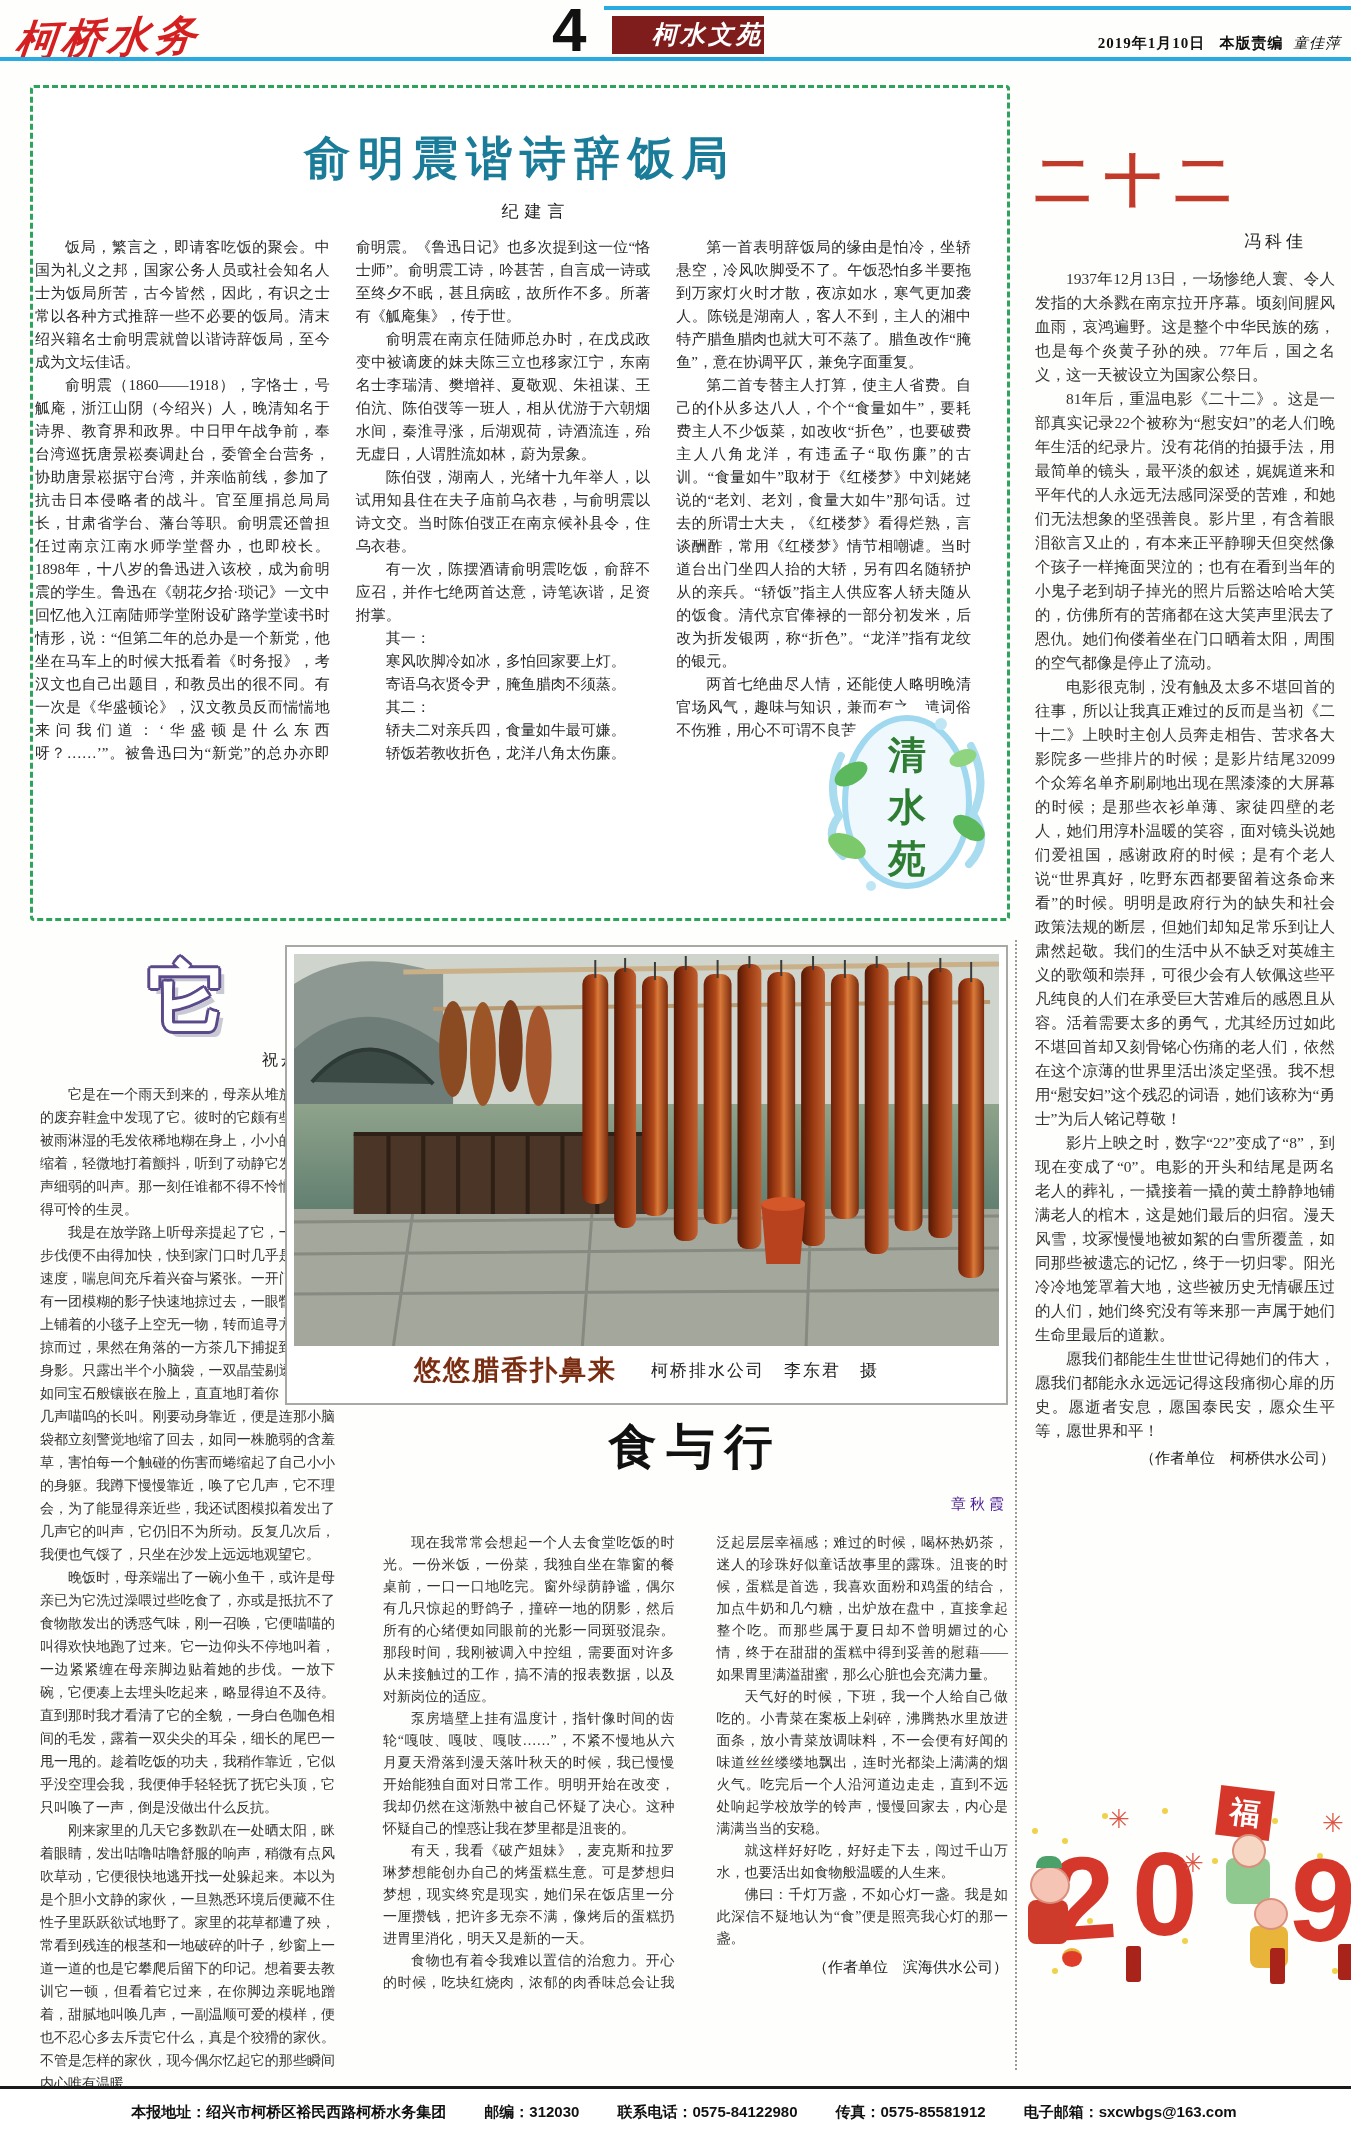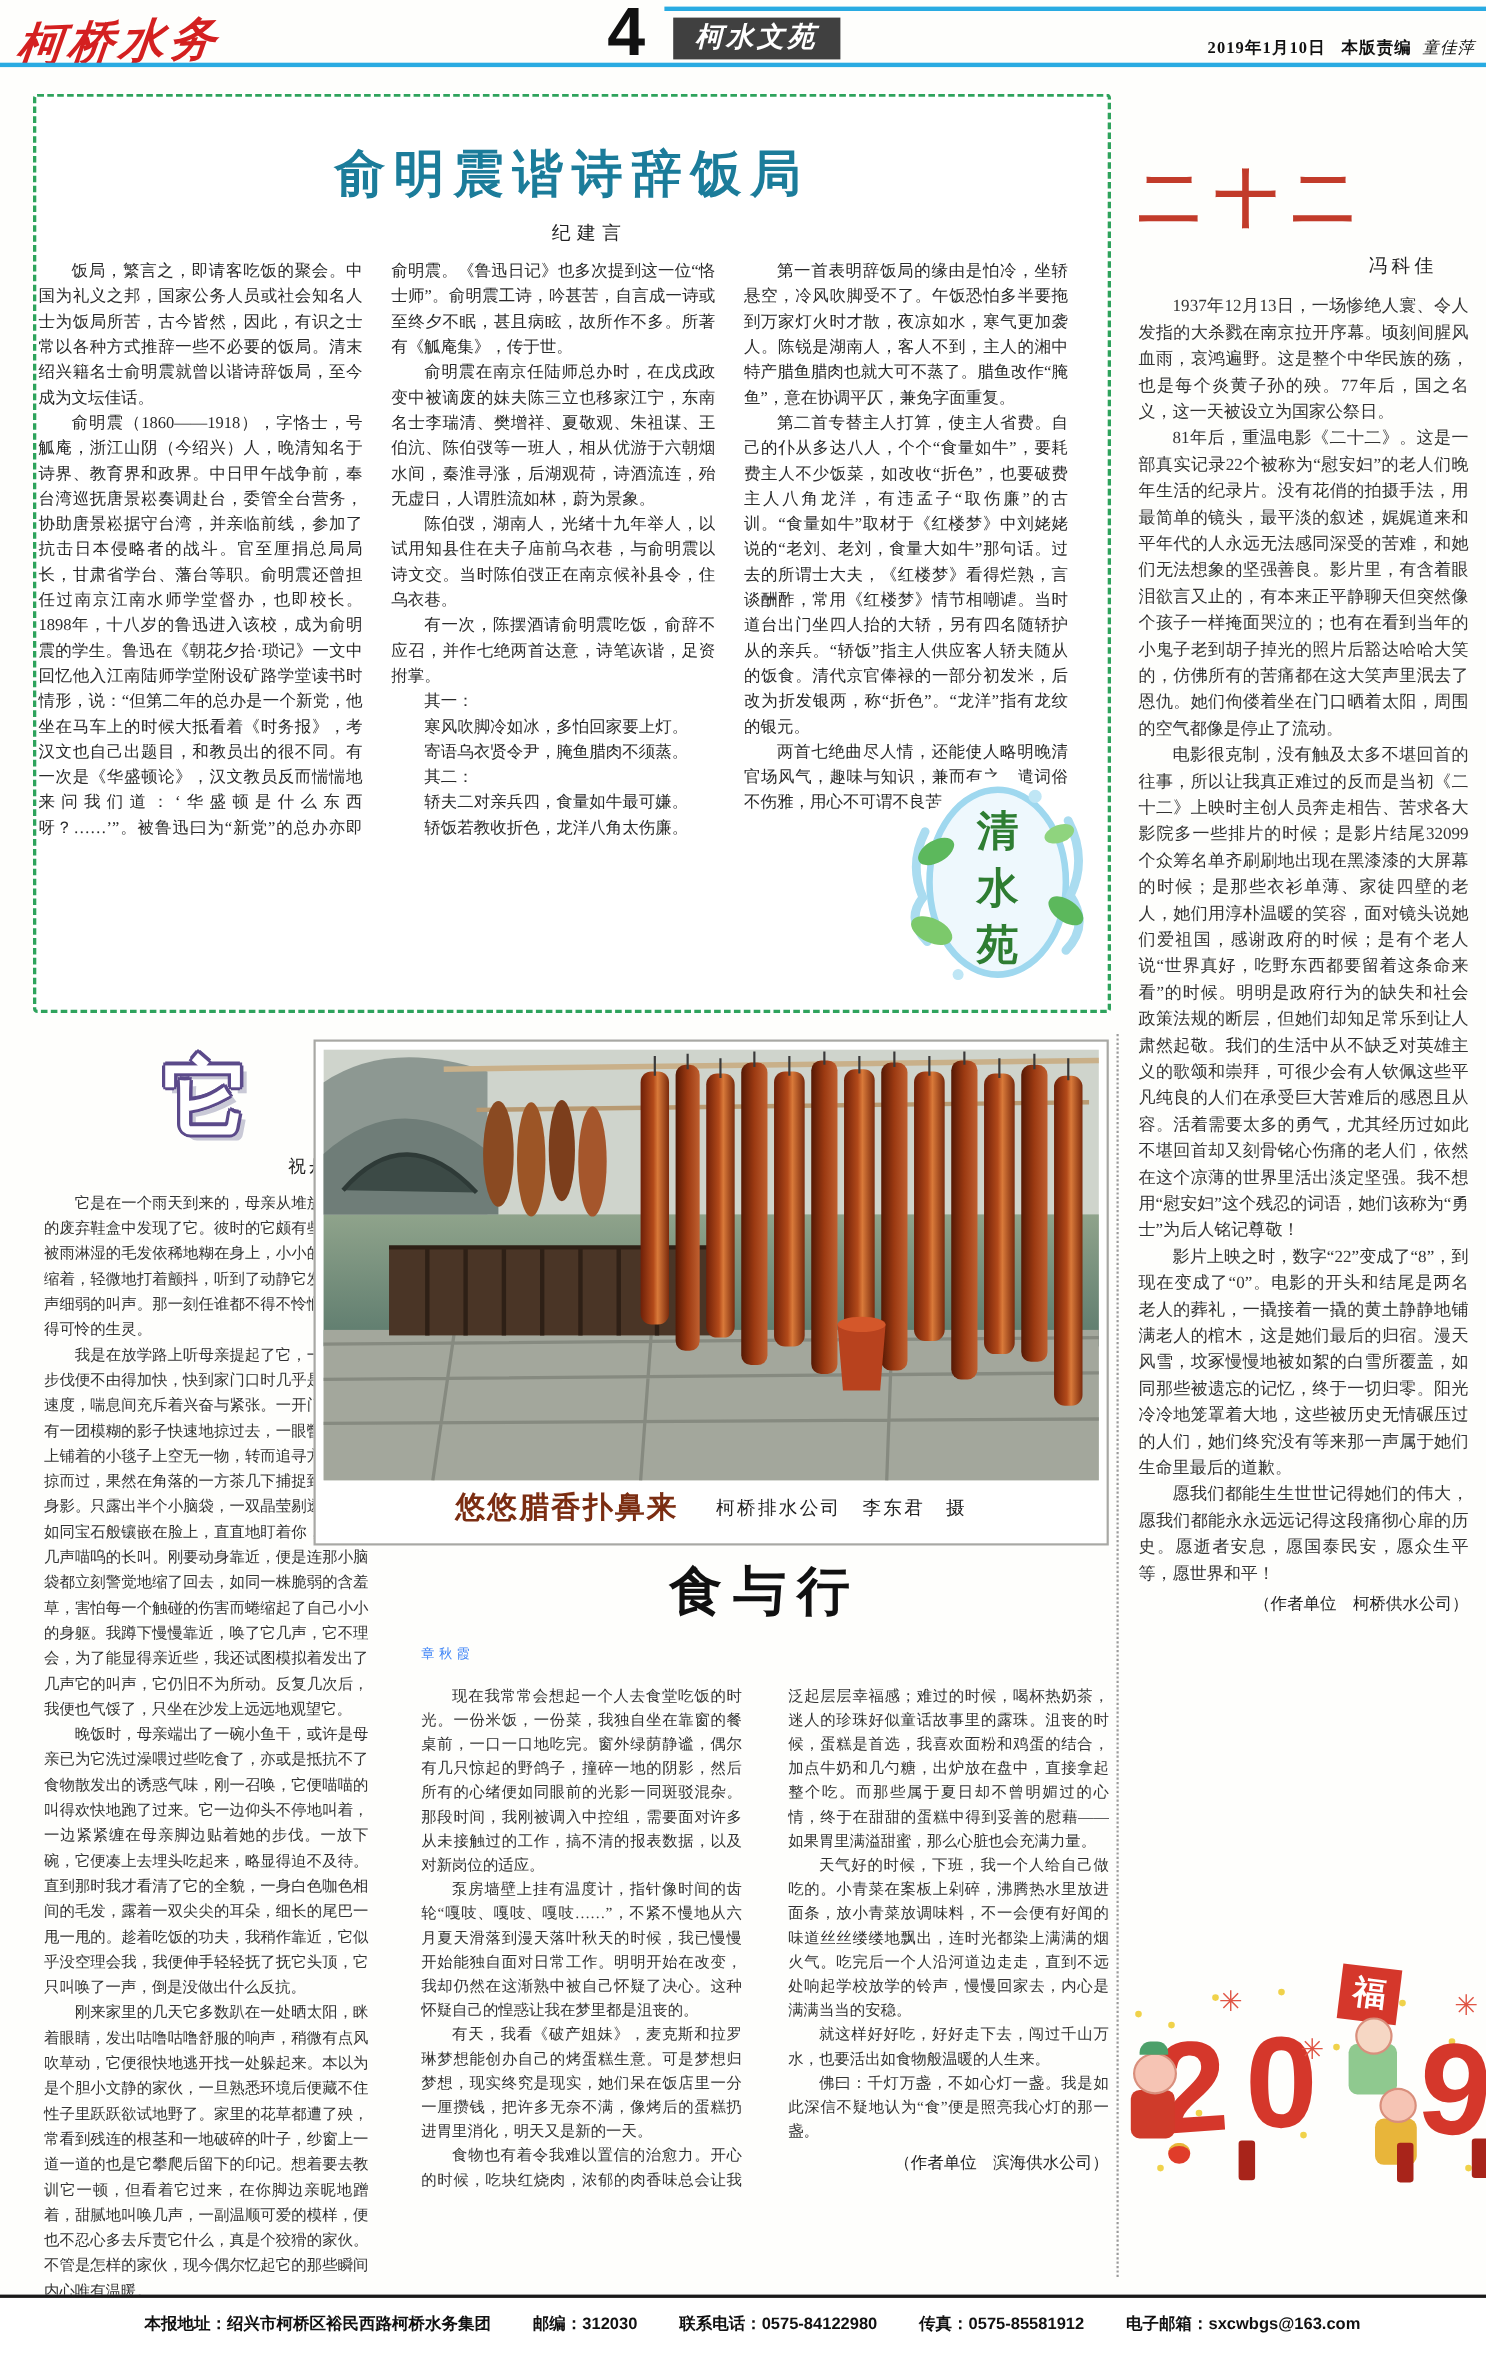--- a/index.html
+++ b/index.html
@@ -6,21 +6,21 @@
   body{background:#e8e8e4;font-family:"Liberation Serif",serif;}
   .page{position:relative;width:1351px;height:2139px;margin:0 auto;background:#fefefc;overflow:hidden;}
   .abs{position:absolute;}
   p{margin:0;text-indent:2em;text-align:justify;}
 
   
   .masthead{left:16px;top:10px;font-size:42px;font-weight:bold;font-style:italic;color:#d42020;transform:skewX(-8deg) rotate(-2deg);letter-spacing:4px;font-family:"Liberation Serif",serif;}
   .topline-right{left:604px;top:6px;width:747px;height:4px;background:#29abe2;}
   .header-rule{left:0;top:57px;width:1351px;height:4px;background:#29abe2;}
   .page-num{left:552px;top:-6px;font-size:62px;font-weight:900;color:#111;font-family:"Liberation Sans",sans-serif;}
-  .section-badge{left:612px;top:16px;width:152px;height:38px;background:#404040;color:#fff;font-size:25px;font-weight:bold;font-style:italic;text-align:center;line-height:38px;letter-spacing:3px;font-family:"Liberation Serif",serif;}
+  .section-badge{left:612px;top:16px;width:152px;height:38px;background:#7f1d1d;color:#fff;font-size:25px;font-weight:bold;font-style:italic;text-align:right;line-height:38px;letter-spacing:3px;font-family:"Liberation Serif",serif;}
   .date-line{right:10px;top:34px;font-size:15px;font-weight:bold;color:#111;letter-spacing:1px;}
   .date-line .ed{font-style:italic;font-weight:normal;}
 
   
   .green-box{left:30px;top:85px;width:974px;height:830px;border:3px dashed #2ea35c;border-radius:4px;background:#fff;}
   .main-title{left:0;top:40px;width:100%;text-align:center;font-size:46px;font-weight:bold;color:#1b7c9a;letter-spacing:8px;font-family:"Liberation Serif",serif;}
   .main-author{left:0;top:112px;width:100%;text-align:center;font-size:17px;color:#222;letter-spacing:6px;padding-left:16px;}
   .main-cols{left:2px;top:148px;width:936px;height:656px;column-count:3;column-gap:26px;font-size:15px;line-height:23px;color:#2a2a2a;}
   .main-cols p{margin-bottom:0;}
   .seal{left:788px;top:608px;width:172px;height:212px;}
@@ -42,21 +42,21 @@
 
   
   .photo-frame{left:285px;top:945px;width:723px;height:460px;background:#fff;border:2px solid #a8a8a4;box-sizing:border-box;padding:7px;text-align:right;}
   .photo-img{width:100%;height:392px;display:block;}
   .photo-caption{height:48px;display:flex;align-items:center;justify-content:center;gap:34px;}
   .cap-title{font-size:27px;font-weight:900;color:#7b2d12;font-family:"Liberation Sans",sans-serif;letter-spacing:2px;}
   .cap-credit{font-size:17px;color:#222;letter-spacing:2px;}
 
   
   .food-title{left:383px;top:1415px;width:625px;text-align:center;font-size:48px;font-weight:900;color:#111;letter-spacing:10px;font-family:"Liberation Sans",sans-serif;}
-  .food-author{left:383px;top:1495px;width:625px;text-align:left;font-size:12px;color:#3b82f6;letter-spacing:4px;}
+  .food-author{left:383px;top:1495px;width:625px;text-align:right;font-size:15px;color:#4c1d95;letter-spacing:4px;}
   .food-cols{left:383px;top:1532px;width:625px;height:545px;column-count:2;column-gap:42px;font-size:14px;line-height:22px;color:#333;}
 
   
   .v-divider{left:1015px;top:940px;width:0;height:1130px;border-left:2px dotted #9a9a9a;}
   .footer{left:0;top:2086px;width:1351px;height:53px;border-top:3px solid #1a1a1a;background:#fff;}
   .footer-row{display:flex;justify-content:center;gap:38px;margin-top:14px;font-size:15px;font-weight:bold;color:#111;font-family:"Liberation Sans",sans-serif;padding-left:17px;}
 
   
   .ny{left:1022px;top:1788px;width:322px;height:280px;}
   .ny .digit{position:absolute;font-size:118px;font-weight:900;color:#d5372b;font-family:"Liberation Sans",sans-serif;}

